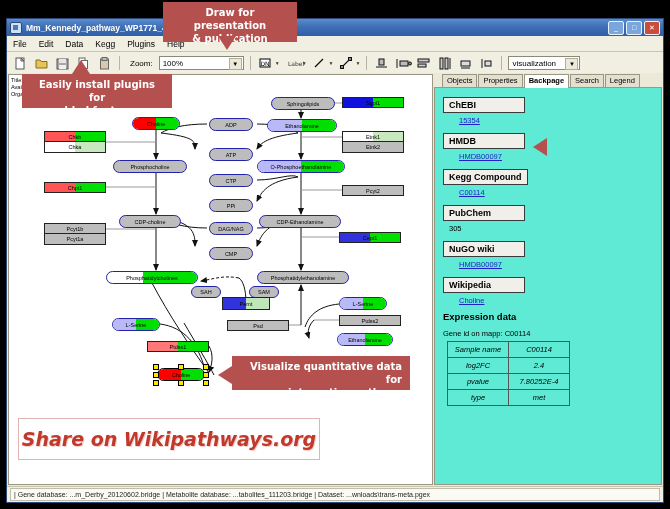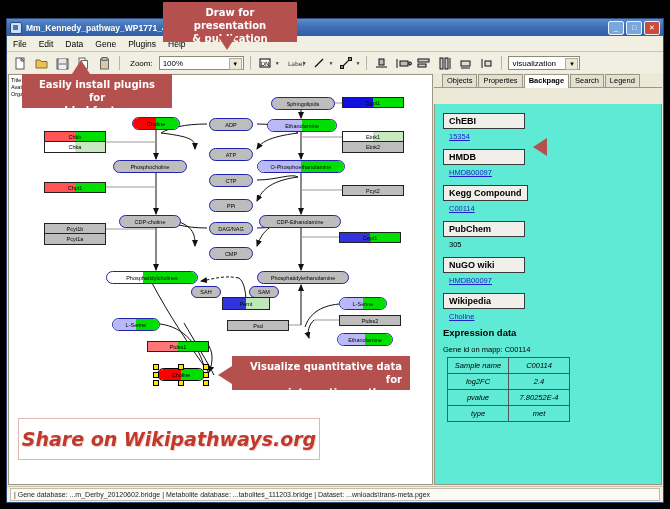--- a/index.html
+++ b/index.html
@@ -38,35 +38,35 @@
         border:1px solid #b0ad9b;display:flex;align-items:center;justify-content:center;font-size:6px;}
   .combo.zoom{width:85px;}
   .combo.vis{width:72px;}
   .drop{display:inline-flex;align-items:center;gap:1px;}
   .drop .caret{font-size:5px;color:#333;}
 
   
   .content{position:absolute;left:0;top:54px;right:0;bottom:16px;display:flex;background:#ece9d8;}
   .canvaswrap{position:relative;width:425px;background:#fff;border:1px solid #9a9784;box-sizing:border-box;
               margin:1px;overflow:hidden;}
-  .sidewrap{position:relative;flex:1;margin:1px 1px 1px 0;display:flex;flex-direction:column;gap:16px;}
+  .sidewrap{position:relative;flex:1;margin:1px 1px 1px 0;display:flex;flex-direction:column;}
 
   
   .tabs{display:flex;align-items:flex-end;height:13px;padding-left:8px;border-bottom:1px solid #9a9784;
         background:#ece9d8;}
   .tab{font-size:7.5px;padding:1px 4px 1px 4px;border:1px solid #9a9784;border-bottom:none;background:#e3e0d0;
        margin-right:1px;line-height:10px;}
   .tab.active{background:#fff;font-weight:bold;position:relative;top:1px;padding-bottom:2px;}
   .sidepanel{flex:1;background:#5eead4;border:1px solid #9a9784;border-top:none;box-sizing:border-box;
              position:relative;overflow:hidden;padding:6px 0 0 8px;}
 
   .dbblock{margin-bottom:5px;}
   .dbhead{display:inline-block;min-width:82px;border:1px solid #3a3a3a;background:#f0efe9;
           font-size:9px;font-weight:bold;padding:2px 5px;box-sizing:border-box;}
-  .dblink{font-size:7.5px;color:#2222cc;text-decoration:underline;margin:3px 0 0 6px;display:block;}
+  .dblink{font-size:7.5px;color:#2222cc;text-decoration:underline;margin:3px 0 0 16px;display:block;}
   .dbval{font-size:7.5px;color:#000;margin:3px 0 0 6px;display:block;}
   .exprhead{font-size:9.5px;font-weight:bold;margin:6px 0 7px 0;}
   .geneid{font-size:7.5px;margin-bottom:3px;}
   table.expr{border-collapse:collapse;margin-left:4px;border:1px solid #555;}
   table.expr td{border:1px solid #555;font-size:7.5px;text-align:center;padding:2px 4px;min-width:52px;
                 height:11px;font-style:italic;}
 
   
   .statusbar{position:absolute;left:0;right:0;bottom:0;height:15px;background:#f1efe2;
              border-top:1px solid #c8c4b0;display:flex;align-items:center;}
@@ -110,21 +110,21 @@
         <div class="tb-btn">_</div>
         <div class="tb-btn">□</div>
         <div class="tb-btn close">✕</div>
       </div>
     </div>
 
     <div class="menubar">
       <span>File</span>
       <span>Edit</span>
       <span>Data</span>
-      <span>Gene</span>
+      <span>Kegg</span>
       <span>Plugins</span>
       <span>Help</span>
     </div>
 
     <div class="toolbar">
       <span class="tbtn">
         <svg width="15" height="15" viewBox="0 0 15 15">
             <rect x="3" y="2" width="8" height="11" fill="#fff" stroke="#555"></rect>
             <path d="M8 2 L11 5 L8 5 Z" fill="#ddd" stroke="#555"></path>
           </svg>

